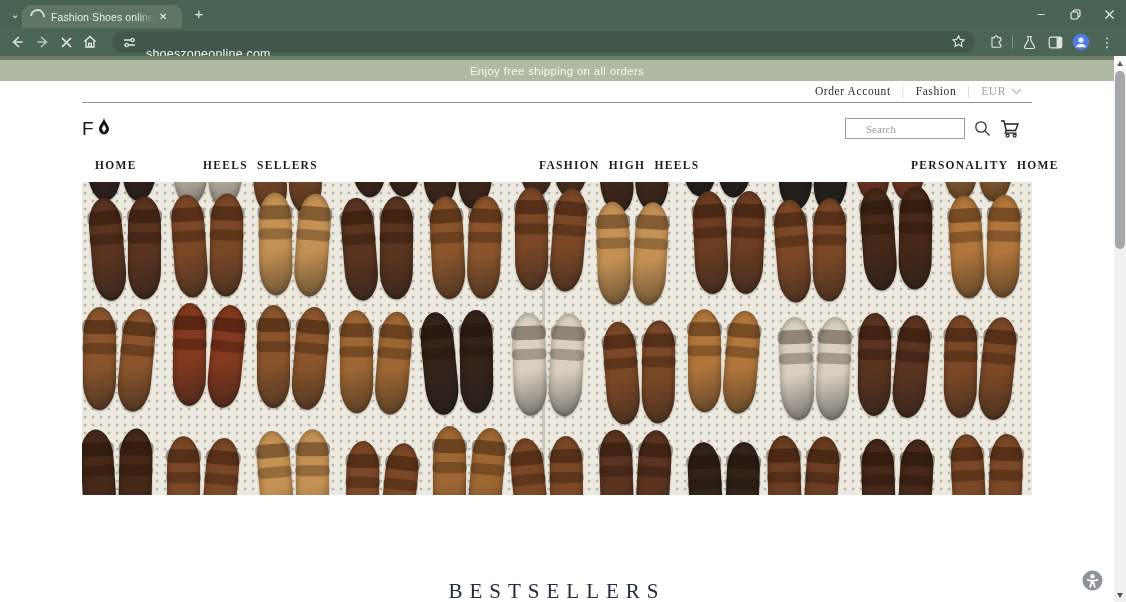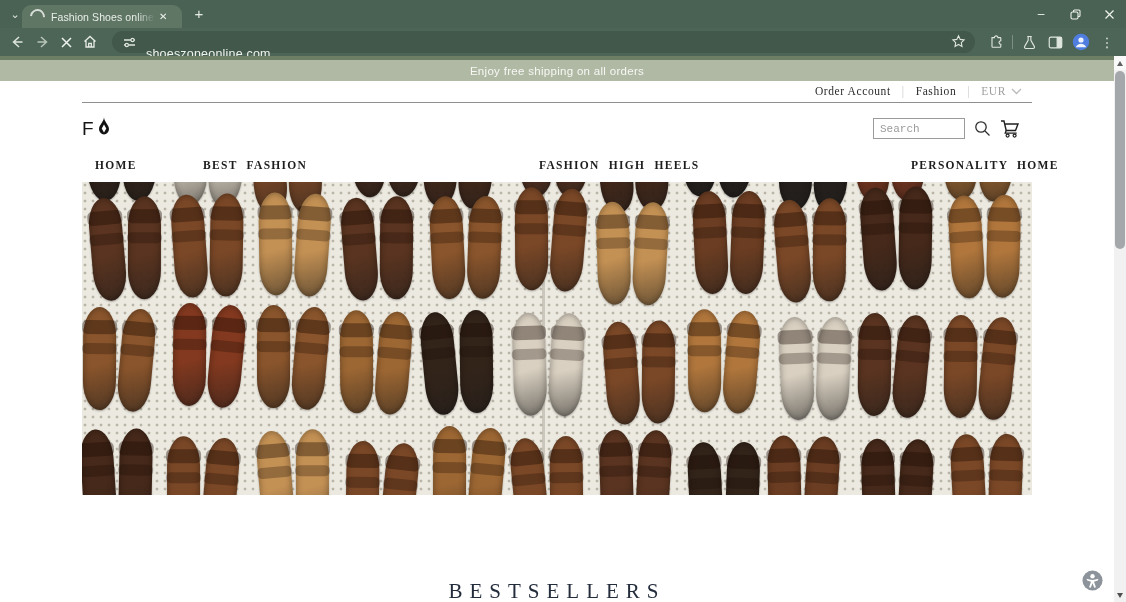--- a/index.html
+++ b/index.html
@@ -50,21 +50,21 @@
     border-bottom:1px solid #8f8f8f;padding-bottom:1px;padding-right:10px;}
   .utility-link{cursor:pointer;}
   .utility-sep{color:#c9c9c9;}
   .currency{color:#9f9f9f;display:flex;align-items:center;gap:5px;cursor:pointer;}
 
   .header-row{height:51px;display:flex;align-items:center;justify-content:space-between;}
   .logo{display:flex;align-items:center;font-size:19px;letter-spacing:2.6px;color:#151515;cursor:pointer;}
   .logo .heel{margin:0 1px 0 2px;}
   .header-right{display:flex;align-items:center;gap:9px;padding-right:12px;}
   .search-box{width:78px;height:19px;border:1px solid #9b9b9b;background:#fff;
-    font-family:Liberation Mono, monospace;font-size:11px;color:#444;padding:0 6px;outline:none;}
+    font-family:Liberation Serif, serif;font-size:11px;color:#444;padding:0 20px;outline:none;}
   .search-box::placeholder{color:#9a9a9a;}
   .icon-btn{display:flex;align-items:center;cursor:pointer;}
 
   .main-nav{position:relative;height:19px;margin-top:5px;font-family:"Liberation Serif",serif;
     font-weight:bold;font-size:11.5px;letter-spacing:1.3px;word-spacing:5px;color:#1d1d1d;}
   .nav-item{position:absolute;top:0;cursor:pointer;white-space:nowrap;}
   .nav-home{left:13px;} .nav-best{left:121px;} .nav-heels{left:457px;} .nav-boots{left:829px;}
 
   .hero{position:relative;margin-top:4px;width:950px;height:313px;overflow:hidden;
     background-color:#ece9e0;
@@ -237,21 +237,21 @@
               <path d="M6.2 11.5 l-1 2.6 h11.5" fill="none" stroke="#1f1f1f" stroke-width="1.3"></path>
               <circle cx="7.6" cy="16.6" r="1.5" fill="none" stroke="#1f1f1f" stroke-width="1.2"></circle>
               <circle cx="14.6" cy="16.6" r="1.5" fill="none" stroke="#1f1f1f" stroke-width="1.2"></circle>
             </svg>
           </span>
         </div>
       </div>
 
       <div class="main-nav">
         <span class="nav-item nav-home">HOME</span>
-        <span class="nav-item nav-best">BEST FASHION</span>
+        <span class="nav-item nav-best">HEELS SELLERS</span>
         <span class="nav-item nav-heels">FASHION HIGH HEELS</span>
         <span class="nav-item nav-boots">PERSONALITY HOME</span>
       </div>
 
       <div class="hero" id="hero" title="Rows of handmade leather sandals displayed in pairs on a white pegboard wall">
         <div class="hero-seam"></div>
       <div class="pair" style="left: 5.35878px; top: -83.6132px; transform: rotate(0.3deg);">
             <div class="sandal s-left" style="background: linear-gradient(165deg, rgb(51, 36, 26) 55%, rgba(0, 0, 0, 0.88) 140%);"></div>
             <div class="sandal s-right" style="background: linear-gradient(165deg, rgb(51, 36, 26) 55%, rgba(0, 0, 0, 0.88) 140%);"></div>
           </div>

